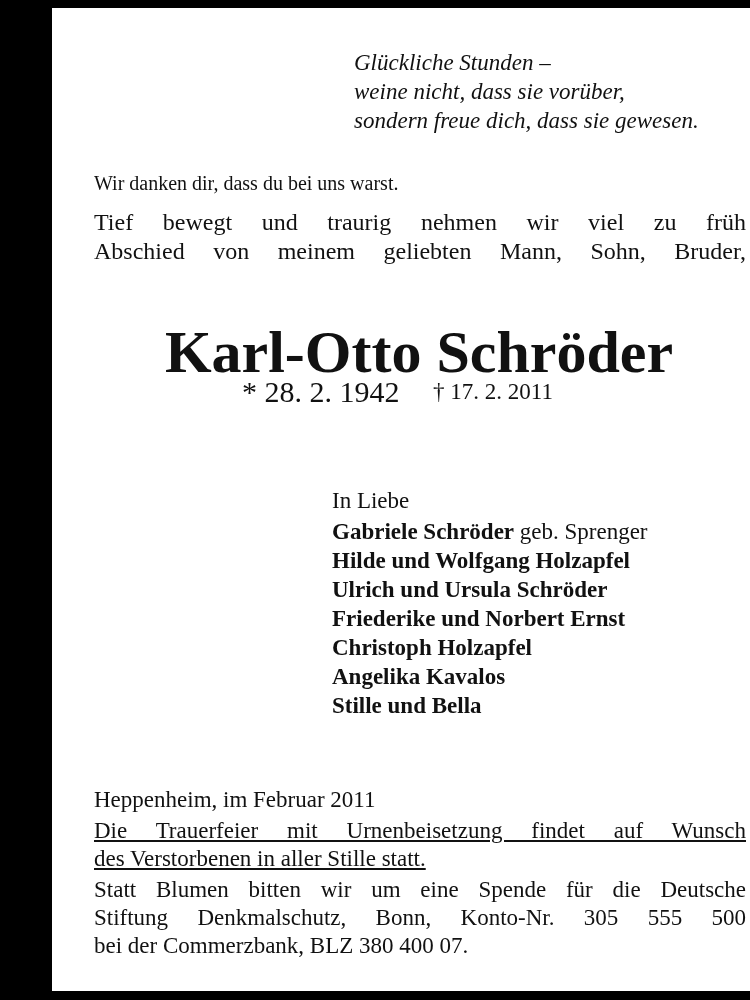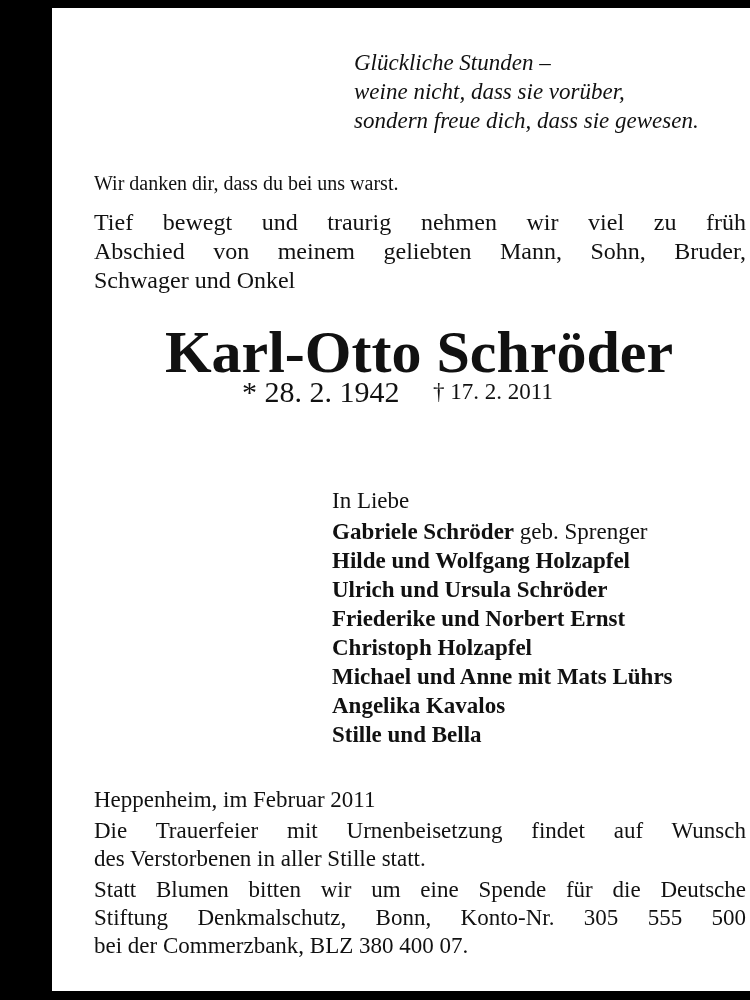--- a/index.html
+++ b/index.html
@@ -92,21 +92,21 @@
 
     .footer {
       left: 42px;
       top: 778px;
       width: 652px;
       font-size: 23px;
       line-height: 28px;
       white-space: normal;
     }
     .footer .place { margin-bottom: 3px; white-space: nowrap; }
-    .footer .ceremony { margin-bottom: 3px; }
+    .footer .ceremony { margin-bottom: 3px; text-decoration: underline; }
     .footer .line { display: block; white-space: nowrap; }
     .footer .justify {
       text-align: justify;
       text-align-last: justify;
       white-space: normal;
       width: 652px;
     }
   </style>
 </head>
 <body>
@@ -117,36 +117,34 @@
     <div>Glückliche Stunden –</div>
     <div>weine nicht, dass sie vorüber,</div>
     <div>sondern freue dich, dass sie gewesen.</div>
   </div>
 
   <div class="abs thanks">Wir danken dir, dass du bei uns warst.</div>
 
   <div class="abs intro">
     <span class="line justify">Tief bewegt und traurig nehmen wir viel zu früh</span>
     <span class="line justify">Abschied von meinem geliebten Mann, Sohn, Bruder,</span>
-    <span class="line">Schwager und Onkel</span>
   </div>
 
   <div class="abs name">Karl-Otto Schröder</div>
 
   <div class="abs birth">* 28. 2. 1942</div>
   <div class="abs death">† 17. 2. 2011</div>
 
   <div class="abs family">
     <div class="inlove">In Liebe</div>
     <div class="member"><span>Gabriele Schröder</span><span class="nee"> geb. Sprenger</span></div>
     <div class="member"><span>Hilde und Wolfgang Holzapfel</span></div>
     <div class="member"><span>Ulrich und Ursula Schröder</span></div>
     <div class="member"><span>Friederike und Norbert Ernst</span></div>
     <div class="member"><span>Christoph Holzapfel</span></div>
-    <div class="member"><span>Michael und Anne mit Mats Lührs</span></div>
     <div class="member"><span>Angelika Kavalos</span></div>
     <div class="member"><span>Stille und Bella</span></div>
   </div>
 
   <div class="abs footer">
     <div class="place">Heppenheim, im Februar 2011</div>
     <div class="ceremony">
       <span class="line justify">Die Trauerfeier mit Urnenbeisetzung findet auf Wunsch</span>
       <span class="line">des Verstorbenen in aller Stille statt.</span>
     </div>

